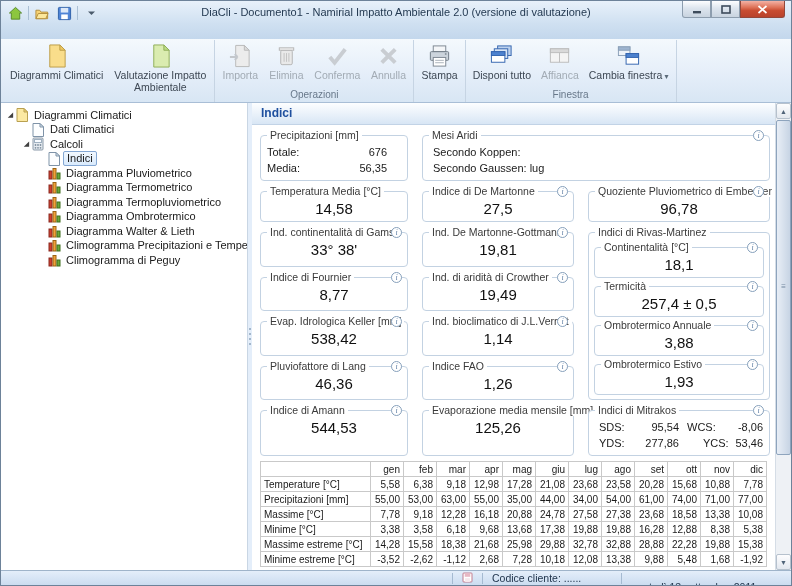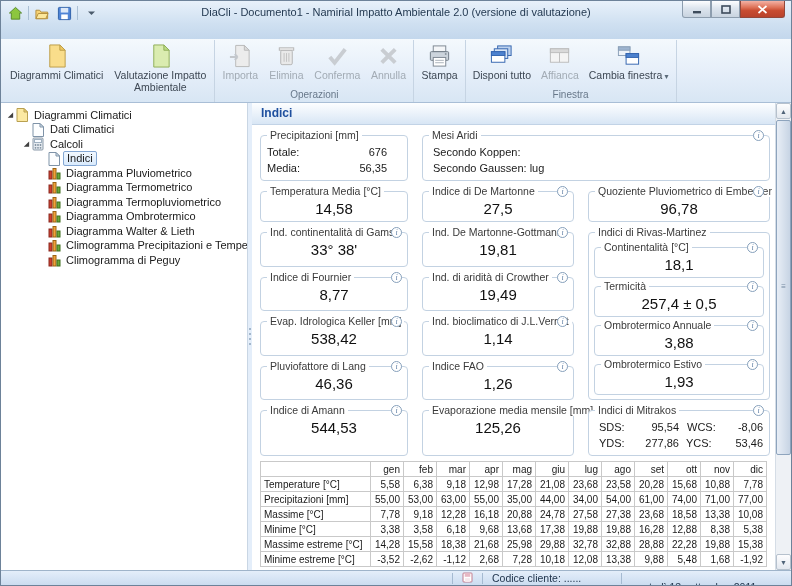--- a/index.html
+++ b/index.html
@@ -556,21 +556,21 @@
           <span class="info">i</span>
           <div class="mk-row">
             <span>SDS:</span>
               <span class="v">95,54</span>
             <span style="padding-left:8px">WCS:</span>
               <span class="v">-8,06</span>
           </div>
           <div class="mk-row">
             <span>YDS:</span>
               <span class="v">277,86</span>
-            <span style="padding-left:7px">YCS:</span>
+            <span style="padding-left:24px">YCS:</span>
               <span class="v">53,46</span>
           </div>
         </div>
       </div>
 
       <div class="tablewrap">
         <table class="monthly" id="monthly-table">
             <thead>
               <tr>
                 <th class="rowlabel"></th>

